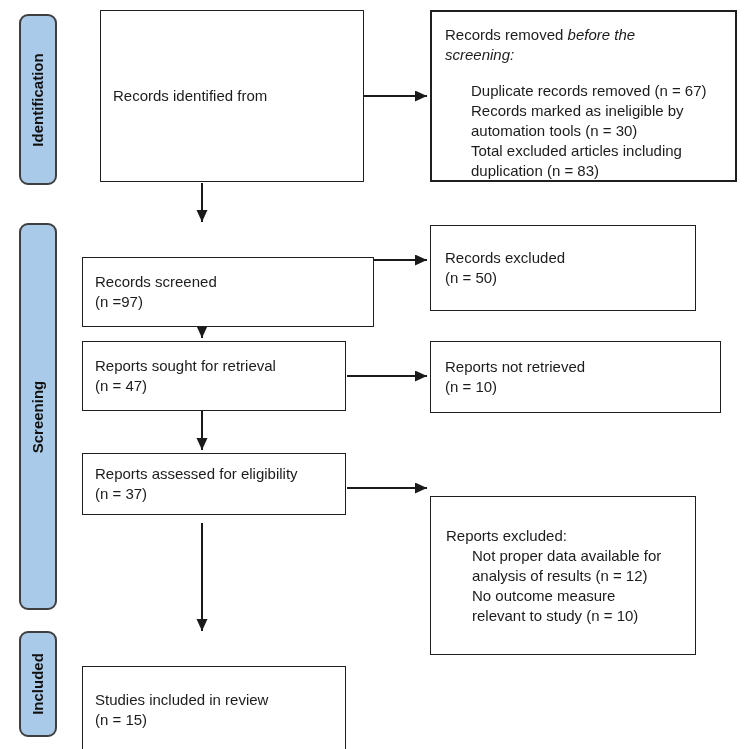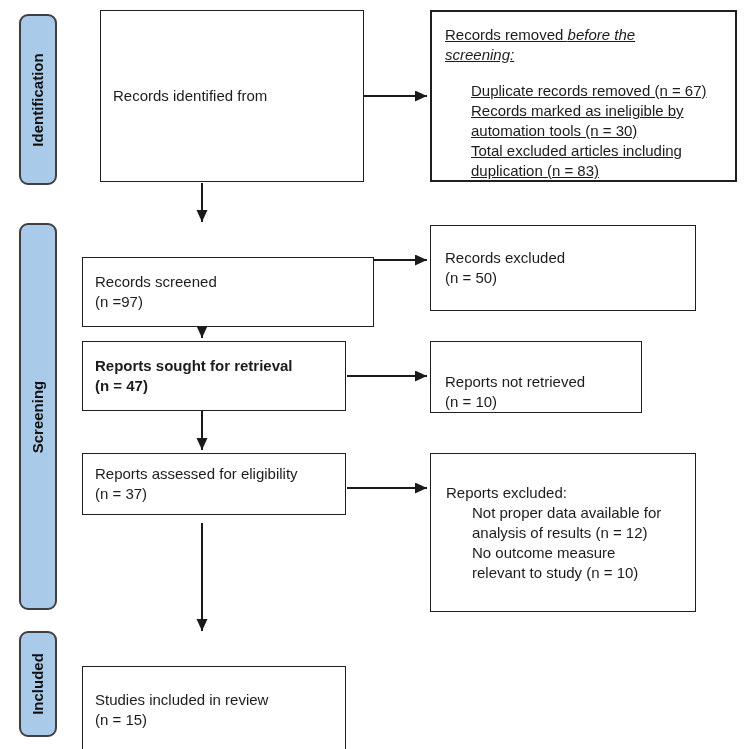--- a/index.html
+++ b/index.html
@@ -43,43 +43,43 @@
   }
   .box {
     position: absolute;
     background: #ffffff;
     border: 1.5px solid #1F1F1F;
     box-sizing: border-box;
     display: flex;
     flex-direction: column;
     justify-content: center;
   }
-  .box.thick { border-width: 2px; text-decoration: underline; }
+  .box.thick { border-width: 2px; }
   .box.top-align { justify-content: flex-start; }
   .multiline { white-space: pre-line; }
   .indent-28 { margin-left: 28px; }
   .indent-26 { margin-left: 26px; }
   .pad-12 { padding-left: 12px; padding-right: 6px; }
   .pad-14 { padding-left: 14px; padding-right: 6px; }
-  .pad-15 { padding-left: 15px; padding-right: 22px; }
+  .pad-15 { padding-left: 15px; padding-right: 22px; margin-top: 43px; }
   .pad-rr { padding: 13px 8px 0 13px; }
   .heading-gap { margin-bottom: 16px; }
   em { font-style: italic; }
 
   
   #stage-identification { left: 19px; top: 14px;  width: 38px; height: 171px; }
   #stage-screening      { left: 19px; top: 223px; width: 38px; height: 387px; }
   #stage-included       { left: 19px; top: 631px; width: 38px; height: 106px; }
 
   #box-records-identified    { left: 82px;  top: 10px;  width: 264px; height: 172px; margin-left: 18px; }
   #box-records-removed       { left: 430px; top: 10px;  width: 307px; height: 172px; }
   #box-records-screened      { left: 82px;  top: 225px; width: 292px; height: 70px; margin-top: 32px; }
   #box-records-excluded      { left: 430px; top: 225px; width: 266px; height: 86px; }
-  #box-reports-sought        { left: 82px;  top: 341px; width: 264px; height: 70px; font-weight: bold; }
-  #box-reports-not-retrieved { left: 430px; top: 341px; width: 212px; height: 72px; justify-content: flex-end; }
+  #box-reports-sought        { left: 82px;  top: 341px; width: 264px; height: 70px; }
+  #box-reports-not-retrieved { left: 430px; top: 341px; width: 291px; height: 72px; }
   #box-reports-assessed      { left: 82px;  top: 453px; width: 264px; height: 62px; }
   #box-reports-excluded      { left: 430px; top: 453px; width: 266px; height: 159px; }
   #box-studies-included      { left: 82px;  top: 666px; width: 264px; height: 88px; justify-content: center; }
 </style>
 </head>
 <body>
 
 <div class="canvas">
 
   <svg class="arrows" viewBox="0 0 750 749" xmlns="http://www.w3.org/2000/svg">

